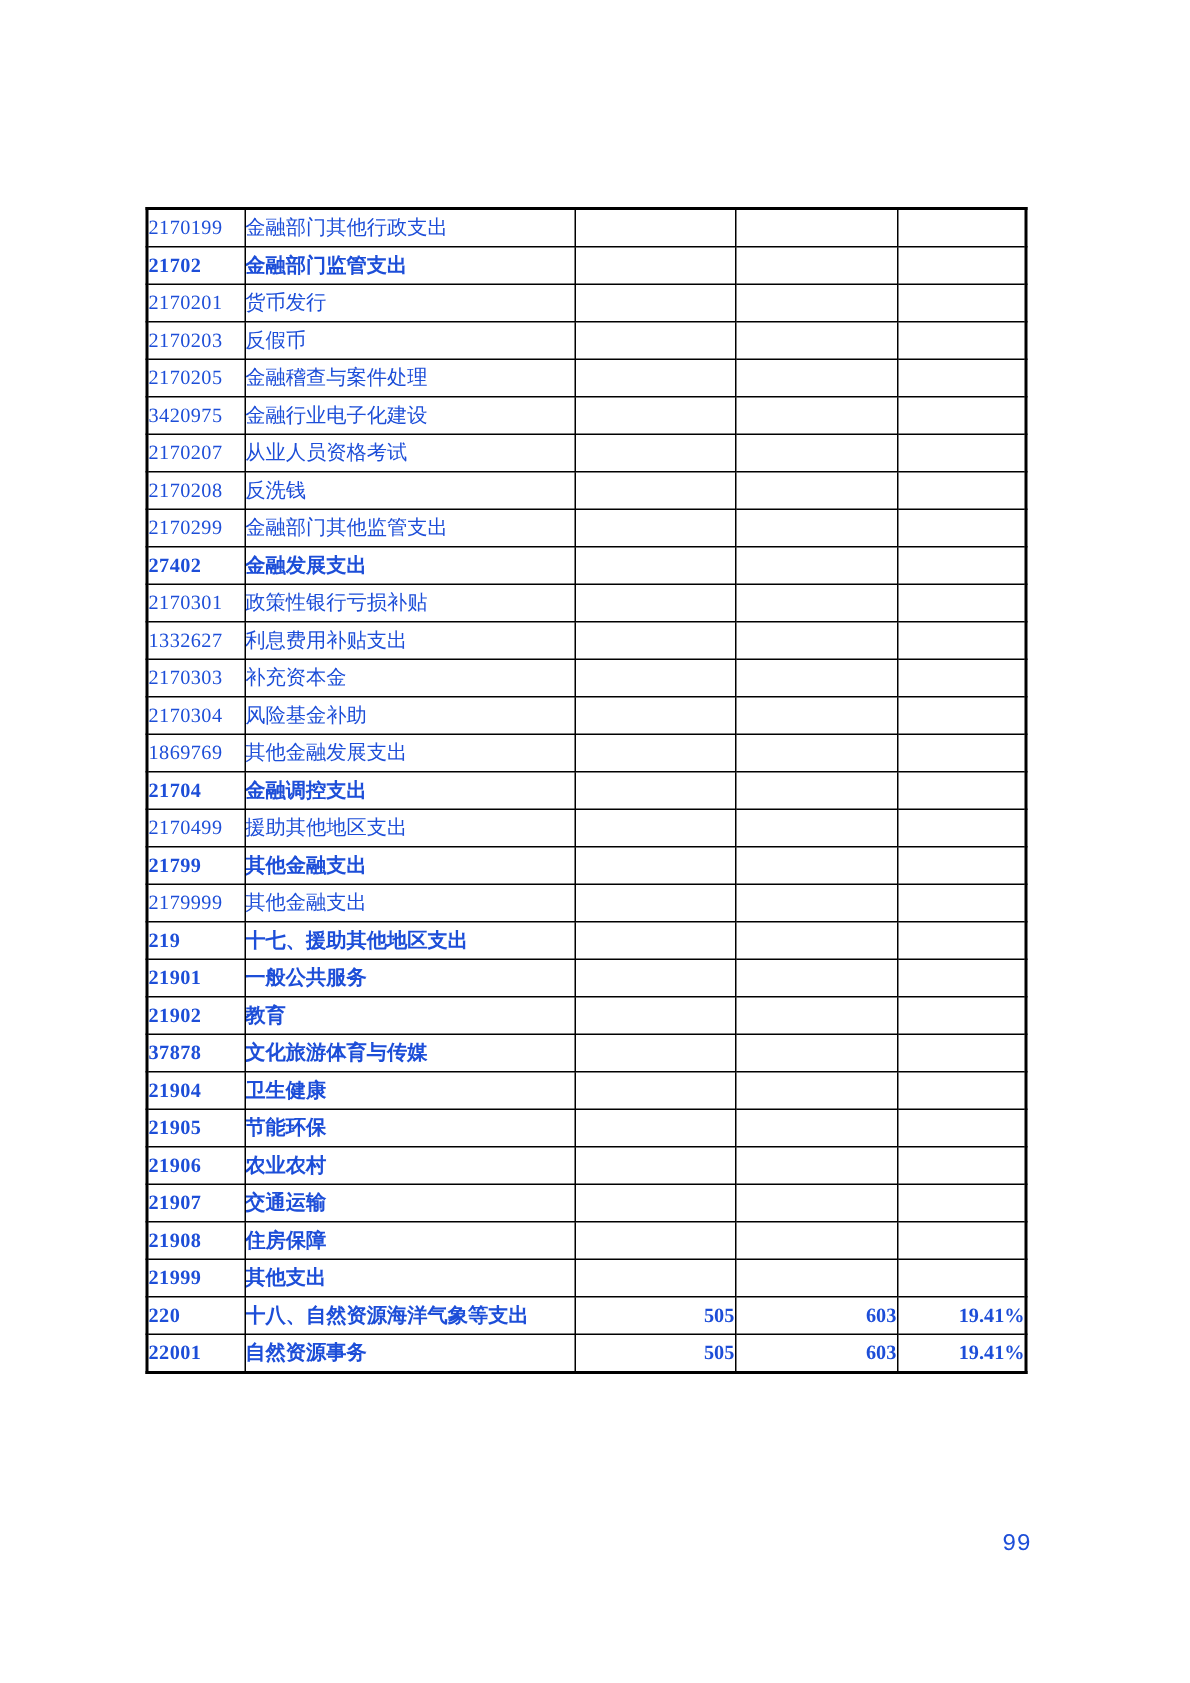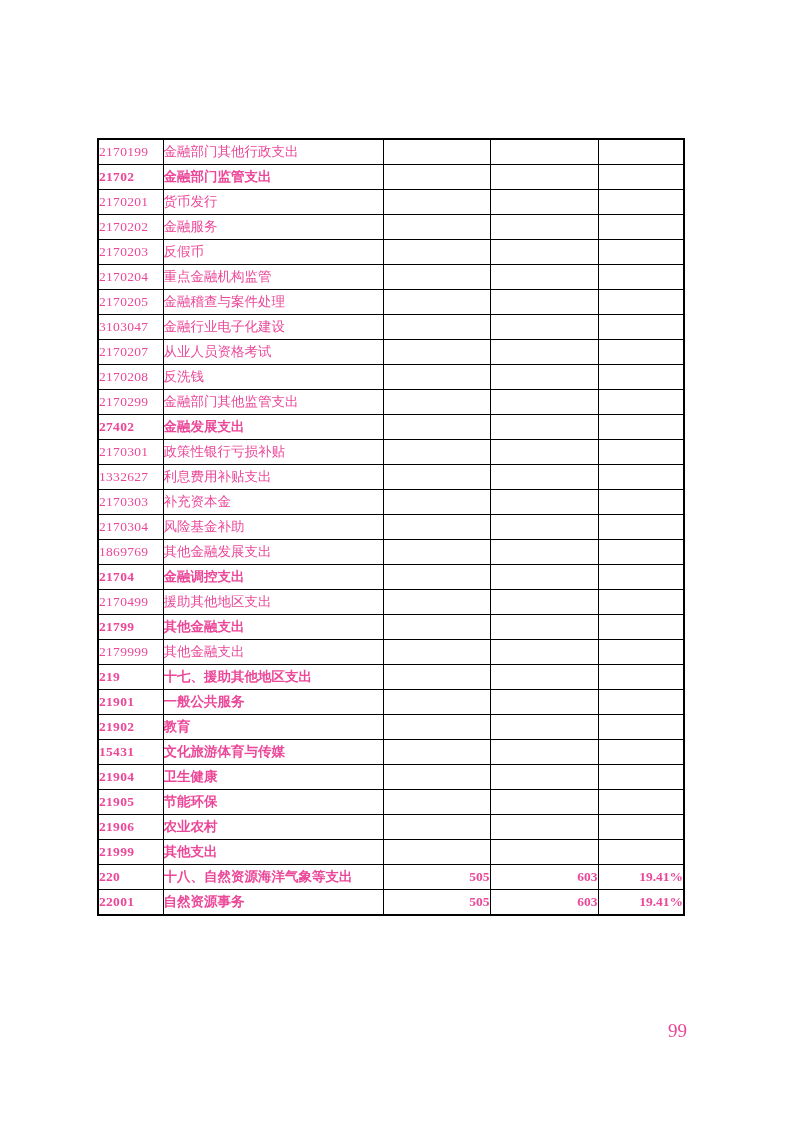--- a/index.html
+++ b/index.html
@@ -7,21 +7,21 @@
     padding: 0;
     background: #ffffff;
   }
   .page {
     position: relative;
     width: 793px;
     height: 1122px;
     background: #ffffff;
     overflow: hidden;
     font-family: "Liberation Serif", "DejaVu Serif", serif;
-    color: #ec4899;
+    color: #1d4ed8;
   }
   table.budget-table {
     position: absolute;
     left: 97px;
     top: 138px;
     width: 586px;
     border-collapse: collapse;
     table-layout: fixed;
     border: 2px solid #000000;
   }
@@ -48,22 +48,22 @@
     text-align: right;
     padding-right: 9px;
   }
   tr.row-bold td {
     font-weight: bold;
   }
   .page-number {
     position: absolute;
     left: 668px;
     top: 1020px;
-    font-size: 19px;
-    font-family: Liberation Serif, serif;
+    font-size: 16px;
+    font-family: Liberation Mono, monospace;
   }
 </style>
 </head>
 <body>
 
 <div class="page">
 
   <table class="budget-table">
     <colgroup>
       <col style="width:65px">
@@ -88,49 +88,35 @@
     <td class="cell-num"></td>
   </tr>
         <tr>
     <td class="cell-code">2170201</td>
     <td class="cell-label">货币发行</td>
     <td class="cell-num"></td>
     <td class="cell-num"></td>
     <td class="cell-num"></td>
   </tr>
         <tr>
-    <td class="cell-code">2170202</td>
-    <td class="cell-label">金融服务</td>
-    <td class="cell-num"></td>
-    <td class="cell-num"></td>
-    <td class="cell-num"></td>
-  </tr>
-        <tr>
     <td class="cell-code">2170203</td>
     <td class="cell-label">反假币</td>
     <td class="cell-num"></td>
     <td class="cell-num"></td>
     <td class="cell-num"></td>
   </tr>
         <tr>
-    <td class="cell-code">2170204</td>
-    <td class="cell-label">重点金融机构监管</td>
-    <td class="cell-num"></td>
-    <td class="cell-num"></td>
-    <td class="cell-num"></td>
-  </tr>
-        <tr>
     <td class="cell-code">2170205</td>
     <td class="cell-label">金融稽查与案件处理</td>
     <td class="cell-num"></td>
     <td class="cell-num"></td>
     <td class="cell-num"></td>
   </tr>
         <tr>
-    <td class="cell-code">3103047</td>
+    <td class="cell-code">3420975</td>
     <td class="cell-label">金融行业电子化建设</td>
     <td class="cell-num"></td>
     <td class="cell-num"></td>
     <td class="cell-num"></td>
   </tr>
         <tr>
     <td class="cell-code">2170207</td>
     <td class="cell-label">从业人员资格考试</td>
     <td class="cell-num"></td>
     <td class="cell-num"></td>
@@ -235,21 +221,21 @@
     <td class="cell-num"></td>
   </tr>
         <tr class="row-bold">
     <td class="cell-code">21902</td>
     <td class="cell-label">教育</td>
     <td class="cell-num"></td>
     <td class="cell-num"></td>
     <td class="cell-num"></td>
   </tr>
         <tr class="row-bold">
-    <td class="cell-code">15431</td>
+    <td class="cell-code">37878</td>
     <td class="cell-label">文化旅游体育与传媒</td>
     <td class="cell-num"></td>
     <td class="cell-num"></td>
     <td class="cell-num"></td>
   </tr>
         <tr class="row-bold">
     <td class="cell-code">21904</td>
     <td class="cell-label">卫生健康</td>
     <td class="cell-num"></td>
     <td class="cell-num"></td>
@@ -258,20 +244,34 @@
         <tr class="row-bold">
     <td class="cell-code">21905</td>
     <td class="cell-label">节能环保</td>
     <td class="cell-num"></td>
     <td class="cell-num"></td>
     <td class="cell-num"></td>
   </tr>
         <tr class="row-bold">
     <td class="cell-code">21906</td>
     <td class="cell-label">农业农村</td>
+    <td class="cell-num"></td>
+    <td class="cell-num"></td>
+    <td class="cell-num"></td>
+  </tr>
+        <tr class="row-bold">
+    <td class="cell-code">21907</td>
+    <td class="cell-label">交通运输</td>
+    <td class="cell-num"></td>
+    <td class="cell-num"></td>
+    <td class="cell-num"></td>
+  </tr>
+        <tr class="row-bold">
+    <td class="cell-code">21908</td>
+    <td class="cell-label">住房保障</td>
     <td class="cell-num"></td>
     <td class="cell-num"></td>
     <td class="cell-num"></td>
   </tr>
         <tr class="row-bold">
     <td class="cell-code">21999</td>
     <td class="cell-label">其他支出</td>
     <td class="cell-num"></td>
     <td class="cell-num"></td>
     <td class="cell-num"></td>

